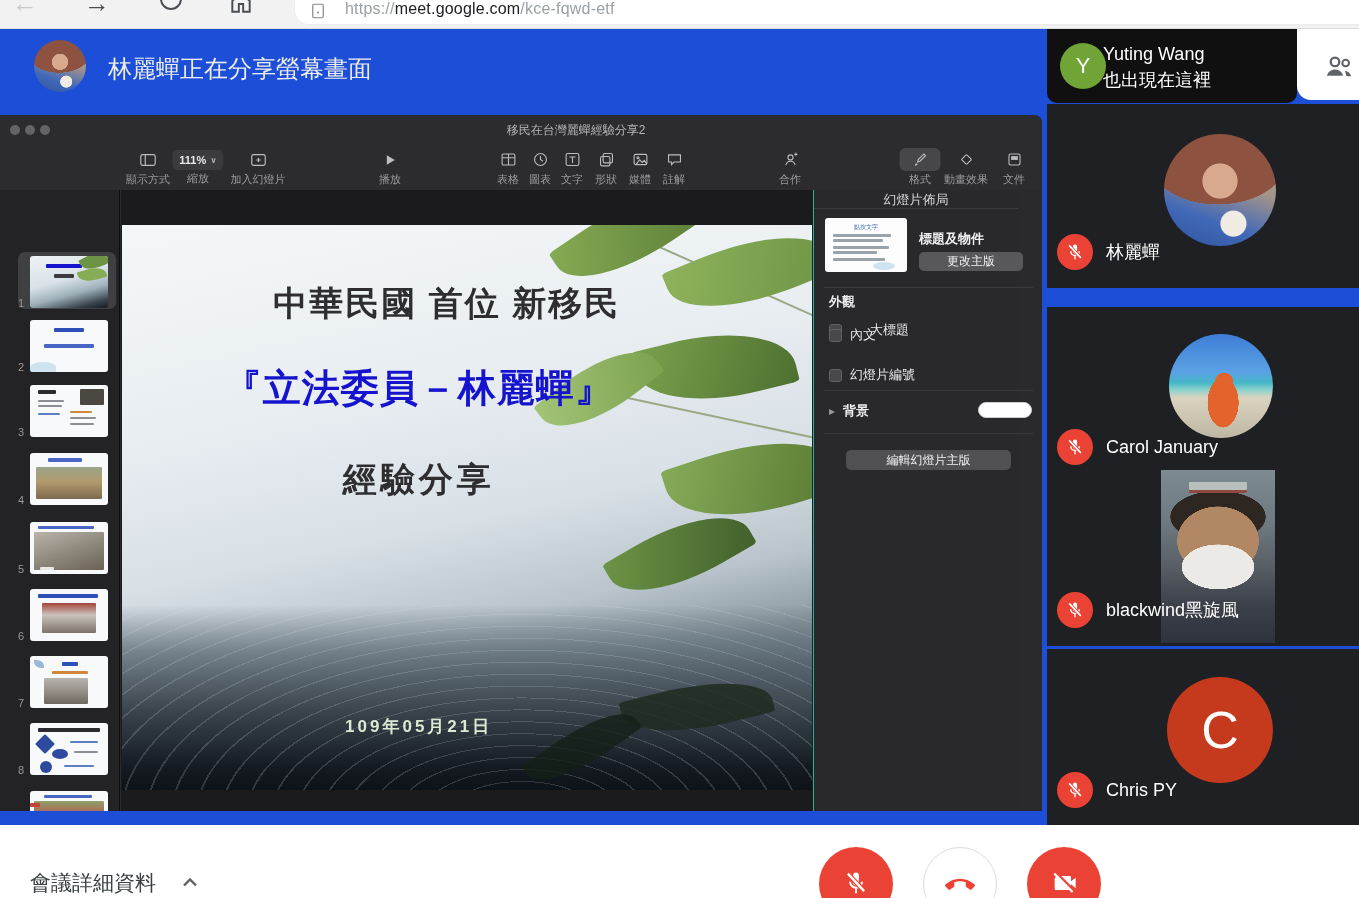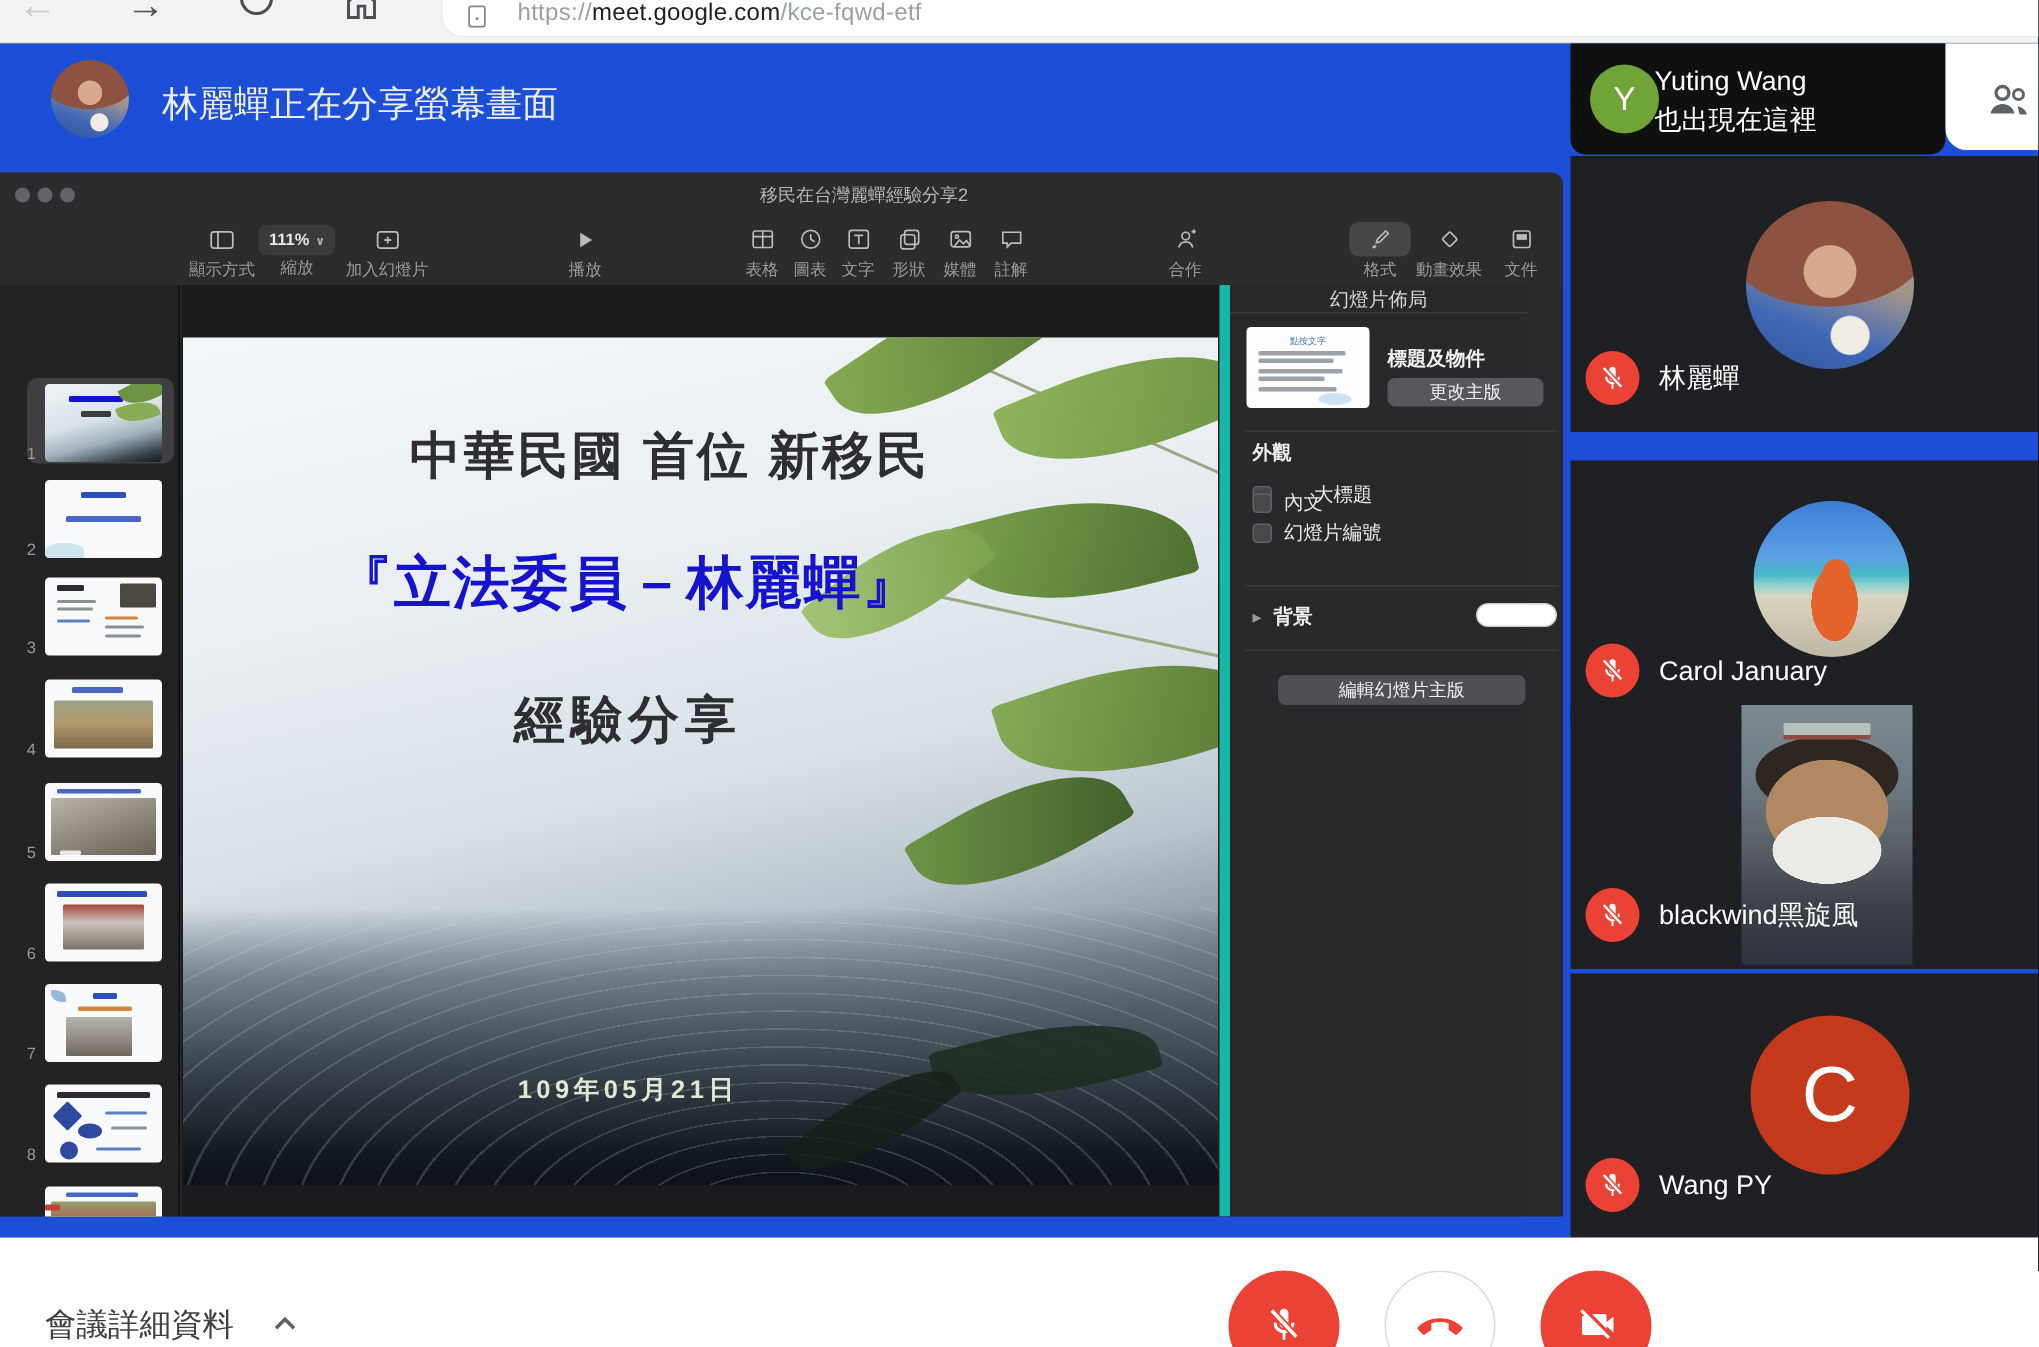--- a/index.html
+++ b/index.html
@@ -68,21 +68,21 @@
       repeating-radial-gradient(ellipse 880px 420px at 58% 115%, rgba(210,222,230,.18) 0 2px, rgba(0,0,0,0) 2px 25px),
       linear-gradient(180deg, rgba(130,145,155,0) 0%, rgba(92,106,116,.75) 25%, #39434c 58%, #141a21 88%, #0d1218 100%);}
   .leaf{position:absolute;border-radius:4% 74% 4% 74%;}
   .stem{position:absolute;background:#9aa882;height:2px;border-radius:2px;}
   .slide-text{position:absolute;left:0;top:0;width:86%;text-align:center;}
   .sl1{position:absolute;width:100%;top:56px;font-size:34px;font-weight:600;color:#2e2e30;letter-spacing:2px;margin-left:28px;}
   .sl2{position:absolute;width:100%;top:138px;font-size:38px;font-weight:bold;color:#1513cd;letter-spacing:1px;}
   .sl3{position:absolute;width:100%;top:232px;font-size:34px;font-weight:600;color:#2e2e30;letter-spacing:4px;}
   .sl-date{position:absolute;width:100%;top:490px;font-size:17px;font-weight:bold;color:#dcead2;letter-spacing:3px;}
 
-  .kn-inspector{position:absolute;left:813px;top:75px;width:205px;height:621px;background:#29292b;border-left:7px solid #14b8a6;}
+  .kn-inspector{position:absolute;left:813px;top:75px;width:205px;height:621px;background:#29292b;border-left:1px solid #14b8a6;}
   .insp-title{position:absolute;left:0;top:0;width:100%;text-align:center;line-height:19px;font-size:13px;color:#d5d5d7;border-bottom:1px solid #3a3a3d;height:19px;}
   .layout-thumb{position:absolute;left:11px;top:28px;width:82px;height:54px;background:#fdfdfd;border-radius:3px;overflow:hidden;}
   .lt-title{position:absolute;left:0;top:5px;width:100%;text-align:center;font-size:6px;color:#3f6fc0;}
   .lt-line{position:absolute;left:8px;height:2.5px;background:#9aa2aa;border-radius:1px;}
   .layout-name{position:absolute;left:105px;top:40px;font-size:13px;font-weight:bold;color:#f0f0f2;}
   .btn-gray{position:absolute;background:#58585c;border-radius:5px;color:#f0f0f0;font-size:12px;display:flex;align-items:center;justify-content:center;}
   .insp-div{position:absolute;left:10px;width:209px;height:1px;background:#3b3b3e;}
   .insp-h{position:absolute;left:15px;font-size:13px;font-weight:bold;color:#ececee;}
   .chk-row{position:absolute;left:15px;display:flex;align-items:center;gap:8px;}
   .chk{width:13px;height:13px;background:#48484b;border:1px solid #626266;border-radius:3px;}
@@ -442,21 +442,21 @@
         <div class="insp-h" style="top:103px;">外觀</div>
 
         <div class="chk-row" style="top:131px;gap:28px;">
           <div class="chk"></div>
           <div class="chk-label">大標題</div>
         </div>
         <div class="chk-row" style="top:136px;">
           <div class="chk"></div>
           <div class="chk-label">內文</div>
         </div>
-        <div class="chk-row" style="top:156px;">
+        <div class="chk-row" style="top:176px;">
           <div class="chk"></div>
           <div class="chk-label">幻燈片編號</div>
         </div>
 
         <div class="insp-div" style="top:200px;"></div>
         <div class="chk-row" style="top:212px;">
           <span class="disc">▸</span>
           <div class="insp-h" style="position:static;">背景</div>
         </div>
         <div class="bg-swatch"></div>
@@ -531,21 +531,21 @@
             <svg viewBox="0 0 24 24" width="20" height="20">
                 <g fill="#fff">
                   <rect x="9.5" y="3" width="5" height="11" rx="2.5"></rect>
                   <path d="M6 11a6 6 0 0 0 12 0h-1.8a4.2 4.2 0 0 1-8.4 0H6z"></path>
                   <rect x="11.2" y="16.6" width="1.6" height="4.2"></rect>
                 </g>
                 <line x1="5" y1="4" x2="19" y2="19" stroke="#ea4335" stroke-width="4"></line>
                 <line x1="5" y1="4" x2="19" y2="19" stroke="#fff" stroke-width="2"></line>
               </svg>
           </div>
-          <div class="p-name">Wang PY</div>
+          <div class="p-name">Chris PY</div>
         </div>
       </div>
     </div>
   </div>
 
   <div class="footer">
     <div class="meeting-details">
       <span>會議詳細資料</span>
       <svg viewBox="0 0 24 24" width="24" height="24">
           <path d="M6 14.5l6-6 6 6" fill="none" stroke="#5f6368" stroke-width="2.4"></path>

